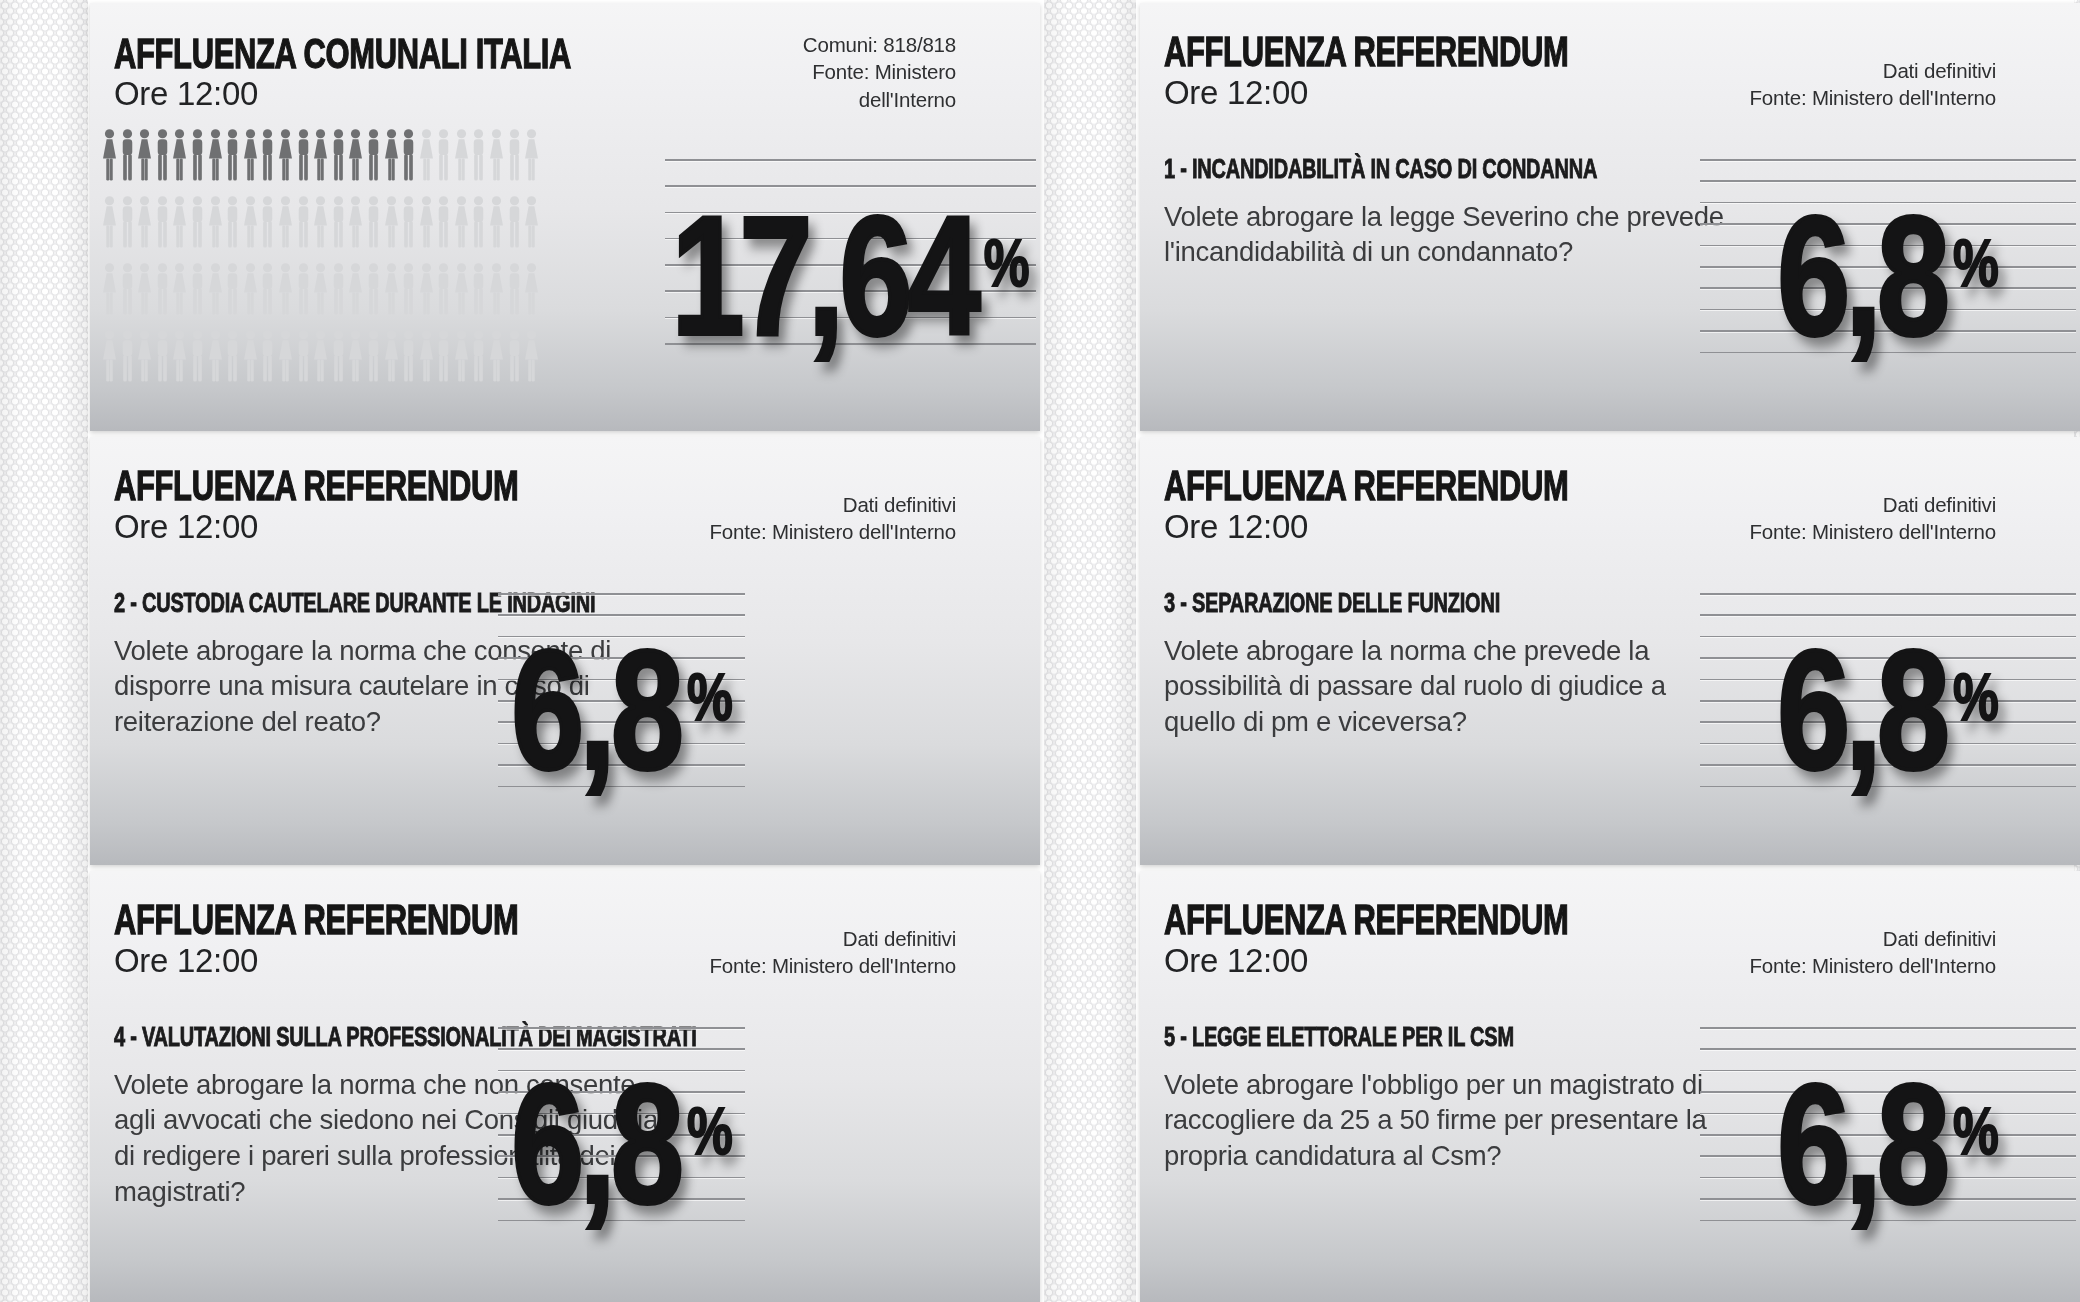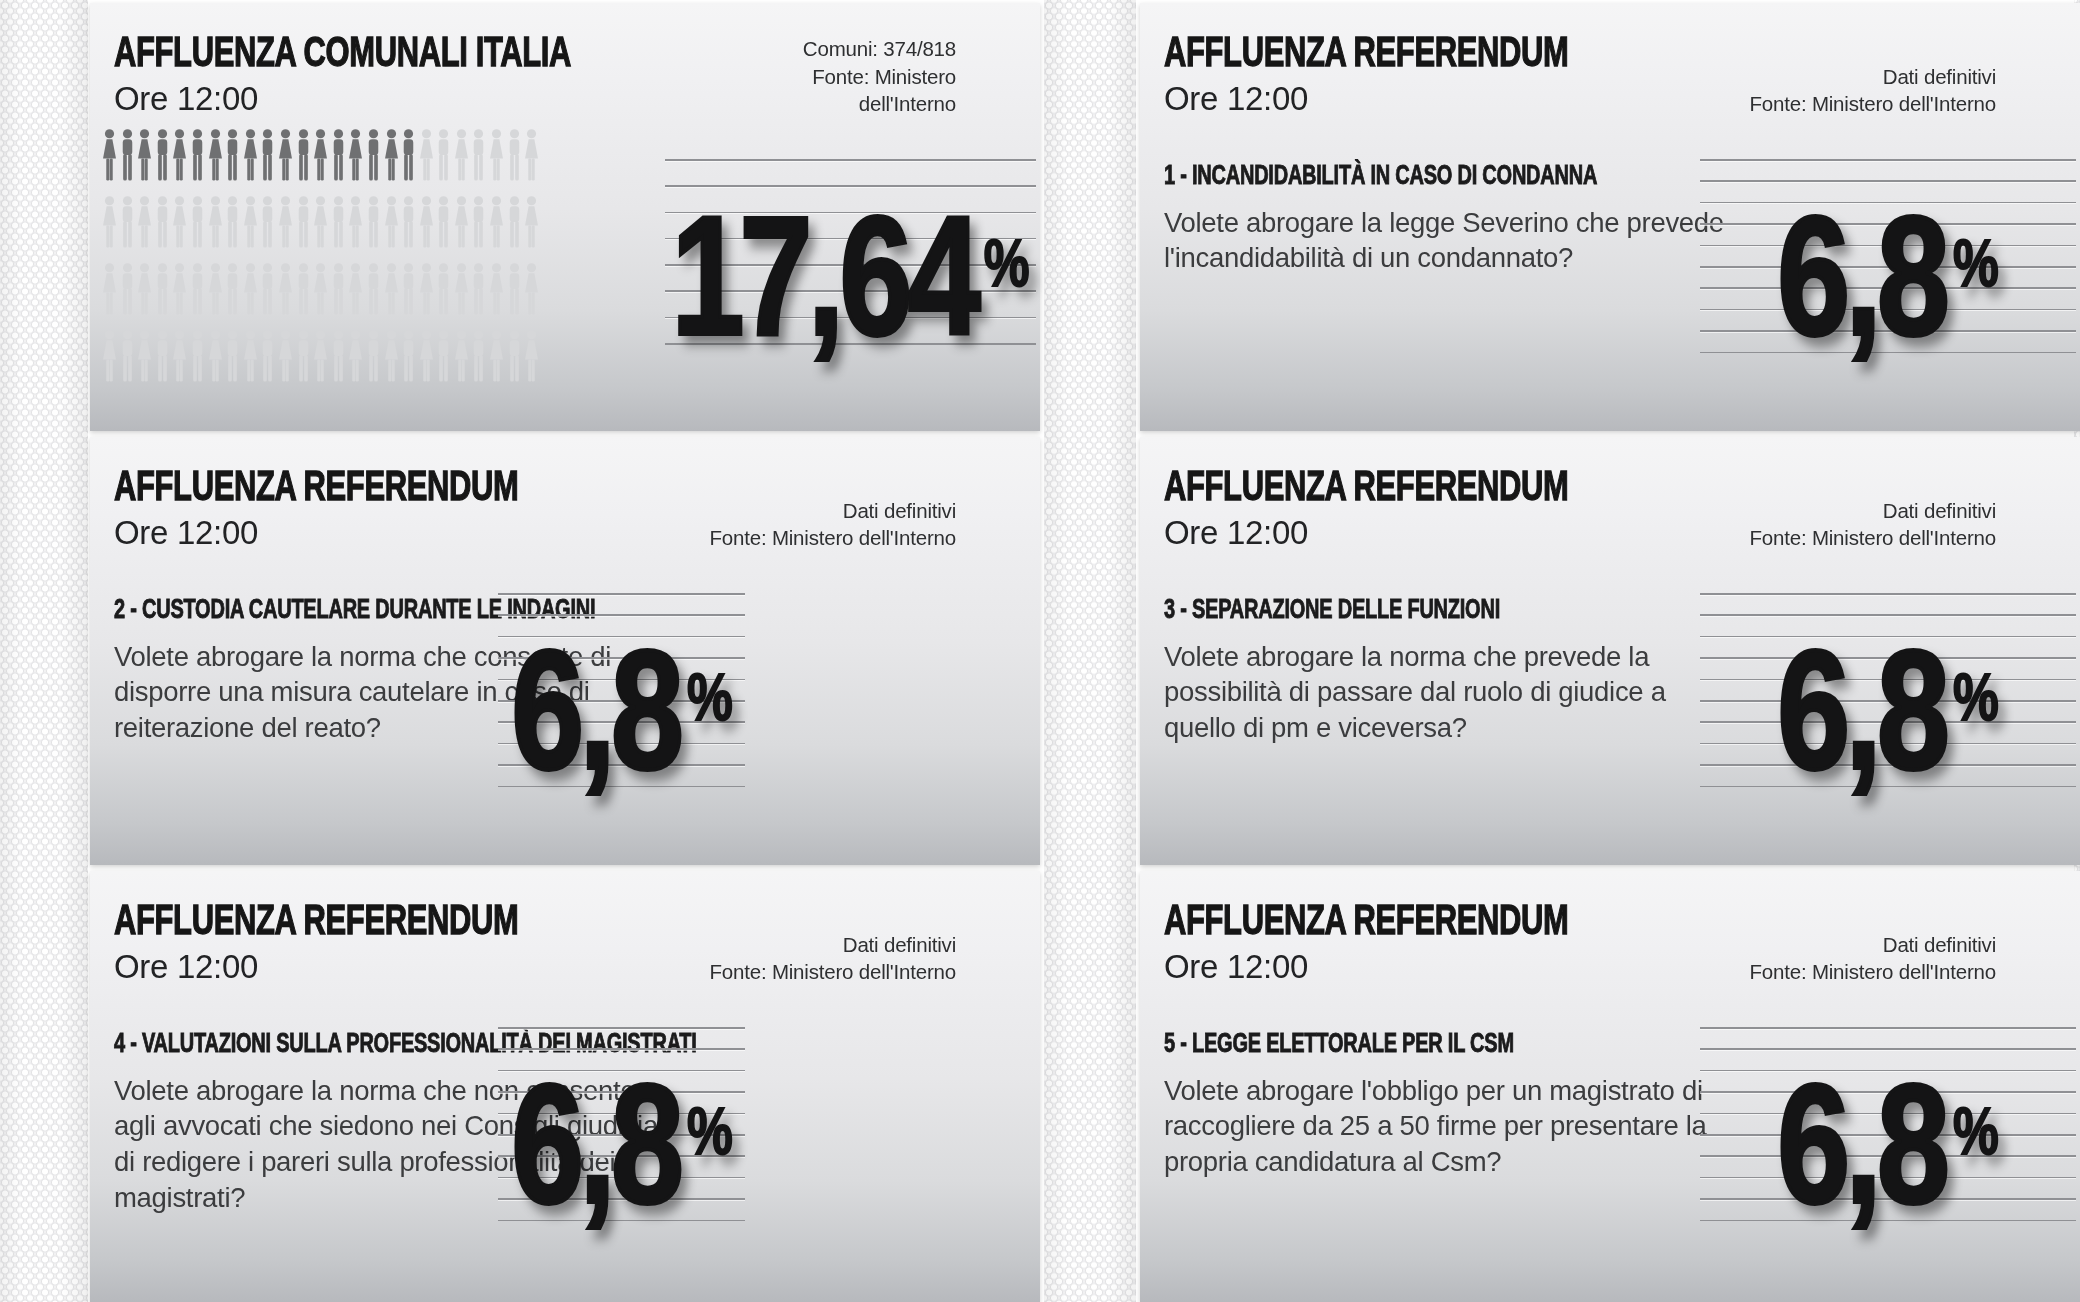--- a/index.html
+++ b/index.html
@@ -32,21 +32,21 @@
   .r0{top:3px;height:428px;}
   .r1{top:437px;height:428px;}
   .r2{top:871px;height:431px;}
 
   .panel-header{display:flex;justify-content:space-between;align-items:flex-end;padding:26px 84px 0 24px;}
   .title{
     display:inline-block;font-size:43px;font-weight:bold;color:#161616;line-height:1.04;
     letter-spacing:-0.5px;-webkit-text-stroke:1.3px #161616;
     transform:scaleX(0.72);transform-origin:0 50%;white-space:nowrap;
   }
-  .time{font-size:33px;font-weight:400;color:#222325;margin-top:6px;letter-spacing:-0.3px;}
+  .time{font-size:33px;font-weight:400;color:#222325;letter-spacing:-0.3px;}
   .info{font-size:20.5px;color:#2e2f31;text-align:right;line-height:1.34;padding-top:2px;letter-spacing:-0.2px;}
 
   .measure{
     display:inline-block;font-size:27px;font-weight:bold;color:#1b1b1c;
     margin:42px 0 0 24px;-webkit-text-stroke:0.9px #1b1b1c;letter-spacing:-0.3px;
     transform:scaleX(0.74);transform-origin:0 50%;white-space:nowrap;
   }
   .question{
     font-size:27.5px;color:#3b3c3e;line-height:1.30;margin:14px 24px 0 24px;
     letter-spacing:-0.3px;white-space:pre-line;max-width:600px;
@@ -96,21 +96,21 @@
   <div class="strip strip--center"></div>
   <div class="strip strip--right"></div>
 
   <div class="panel r0 c0">
     <div class="panel-header">
       <div class="head-left">
         <div class="title">AFFLUENZA COMUNALI ITALIA</div>
         <div class="time">Ore 12:00</div>
       </div>
       <div class="info">
-        <div>Comuni: 374/818</div>
+        <div>Comuni: 818/818</div>
         <div>Fonte: Ministero dell'Interno</div>
       </div>
     </div>
     <div class="pictogram">
         <div class="pic-row">
           <span class="fig fig--filled">
             <svg viewBox="0 0 20 62" fill="currentColor">
               <circle cx="10" cy="6" r="5.4"></circle>
               <path d="M6.6 12.6 h6.8 l4.2 22.4 h-15.2 z"></path>
               <rect x="6.2" y="35" width="3.6" height="26" rx="1.6"></rect>

